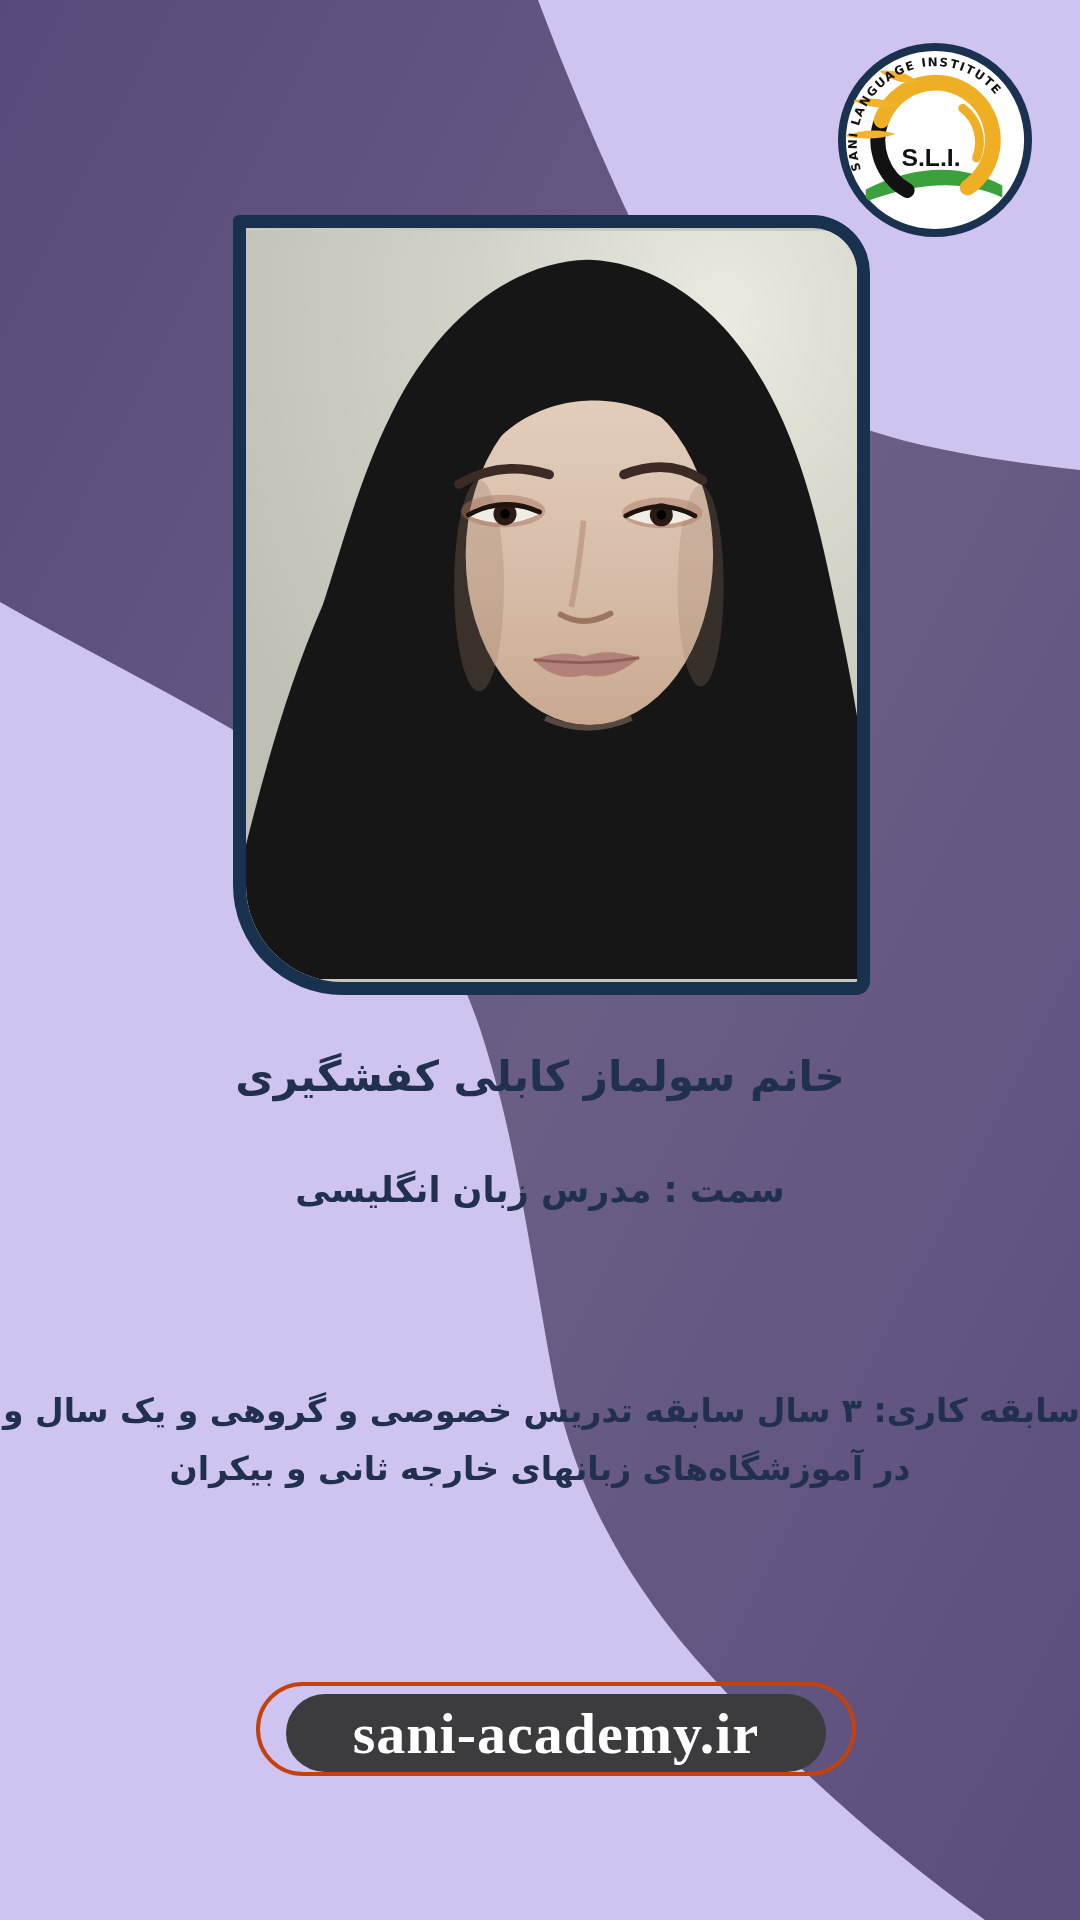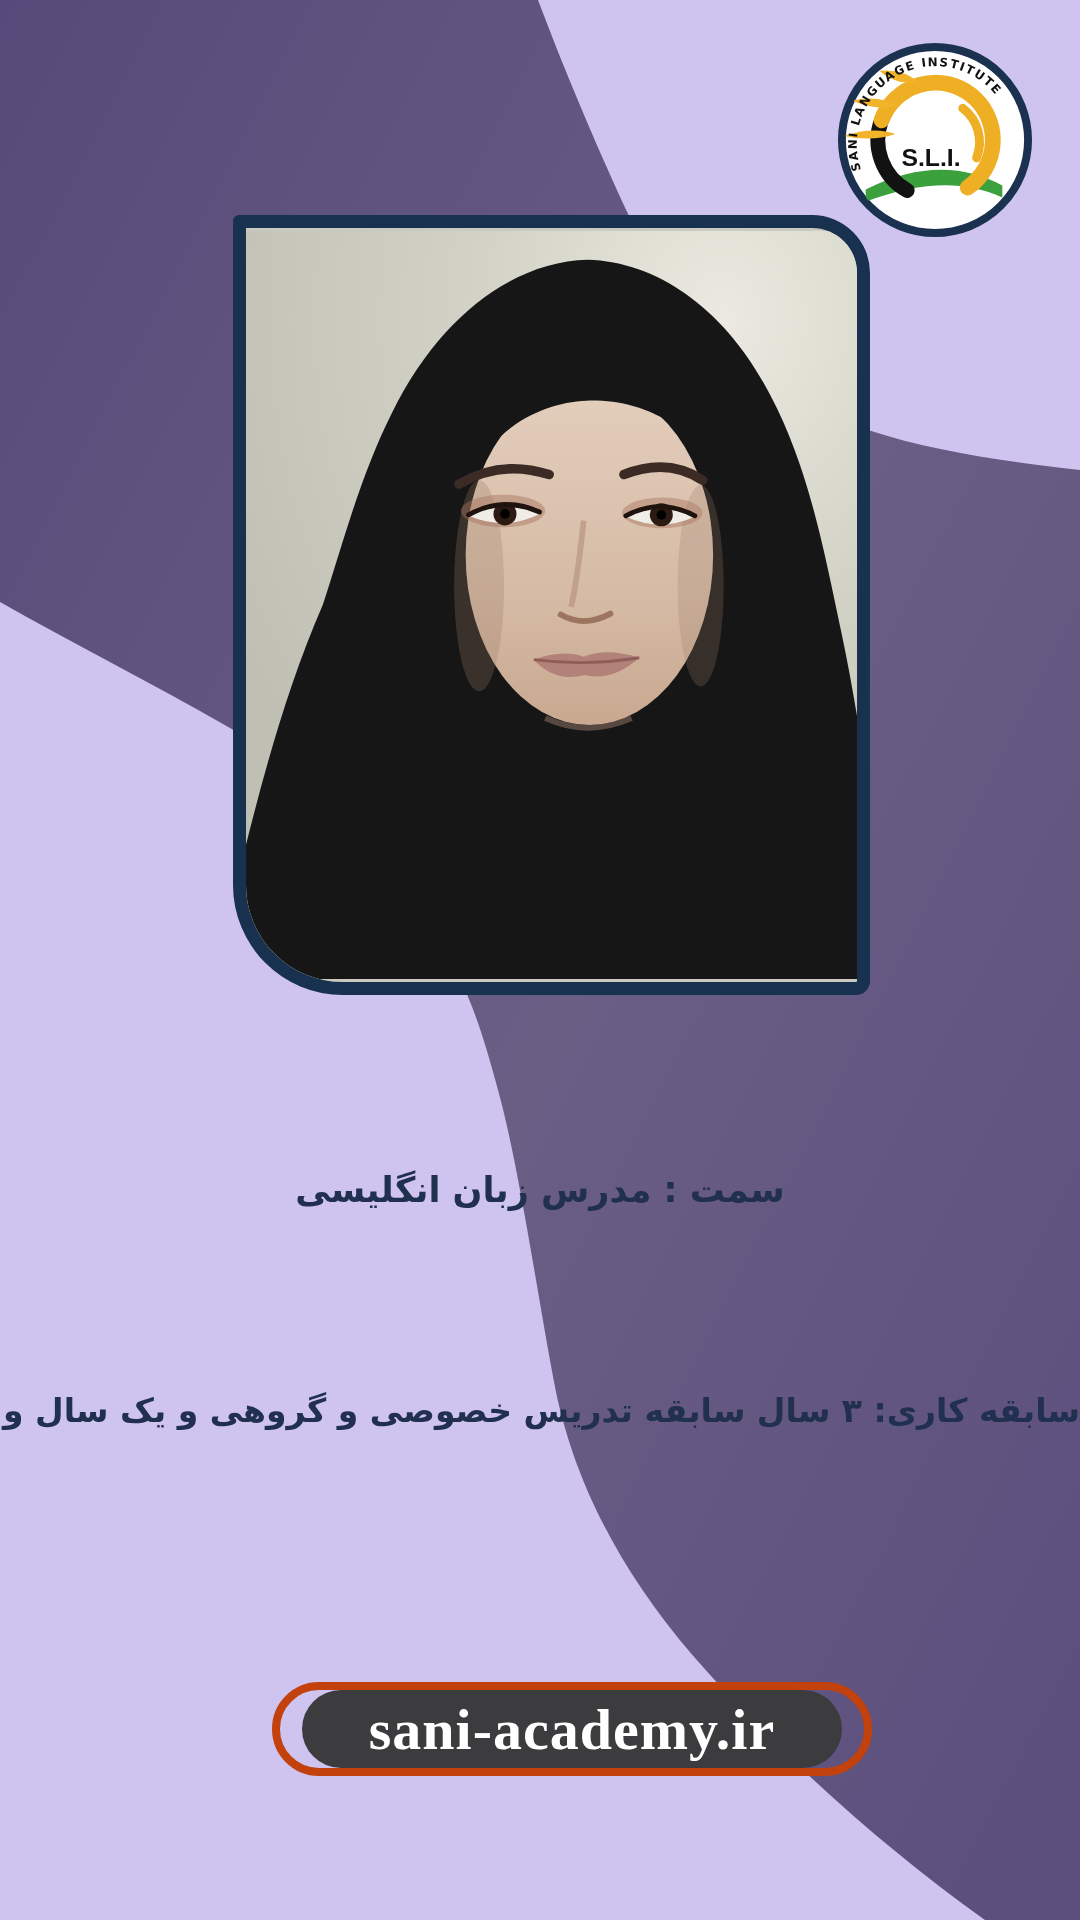--- a/index.html
+++ b/index.html
@@ -24,23 +24,23 @@
     color:#20304E;font-weight:bold;white-space:nowrap;
     font-family:"DejaVu Sans",sans-serif;
   }
   .name-line{top:1052px;font-size:42px;}
   .pos-line{top:1170px;font-size:35px;}
   .edu-line{top:1283px;font-size:35px;}
   .exp-line1{top:1391px;font-size:33px;}
   .exp-line2{top:1449px;font-size:33px;}
   
   .pill-outer{
-    position:absolute;left:272px;top:1682px;width:600px;height:94px;
-    border:8px solid #c2410c;border-radius:50px;box-sizing:border-box;
-    display:flex;align-items:flex-start;justify-content:center;
+    position:absolute;left:256px;top:1682px;width:600px;height:94px;
+    border:4px solid #c2410c;border-radius:50px;box-sizing:border-box;
+    display:flex;align-items:flex-end;justify-content:center;
   }
   .pill-inner{
     width:540px;height:78px;background:#3C3B3D;border-radius:40px;
     display:flex;align-items:center;justify-content:center;
   }
   .pill-inner span{
     color:#FFFFFF;font-family:"Liberation Serif","DejaVu Serif",serif;
     font-weight:bold;font-size:58px;letter-spacing:1px;white-space:nowrap;
   }
 </style>
@@ -154,22 +154,24 @@
         <path d="M-84,-40 Q-56,-46 -36,-34 Q-62,-30 -84,-40 Z" fill="#F2B32B"></path>
         <path d="M-56,-70 Q-32,-72 -16,-58 Q-42,-56 -56,-70 Z" fill="#F2B32B"></path>
       </g>
       <text font-family="Liberation Serif','DejaVu Serif',serif" font-size="12" font-weight="bold" fill="#111111" letter-spacing="1.6">
         <textPath href="#arcTextPath" startOffset="2">SANI LANGUAGE INSTITUTE</textPath>
       </text>
       <text x="-4" y="26" text-anchor="middle" font-family="'Liberation Sans','DejaVu Sans',sans-serif" font-size="25" font-weight="bold" fill="#111111">S.L.I.</text>
     </svg>
   </div>
 
+  <div class="fa-line name-line">خانم سولماز کابلی کفشگیری</div>
   <div class="fa-line pos-line">سمت : مدرس زبان انگلیسی</div>
   <div class="fa-line exp-line1">سابقه کاری: ۳ سال سابقه تدریس خصوصی و گروهی و یک سال و نیم تدریس</div>
+  <div class="fa-line exp-line2">در آموزشگاه‌های زبانهای خارجه ثانی و بیکران</div>
 
   <div class="pill-outer">
     <div class="pill-inner">
       <span>sani-academy.ir</span>
     </div>
   </div>
 
 </div>
 
 </body></html>

